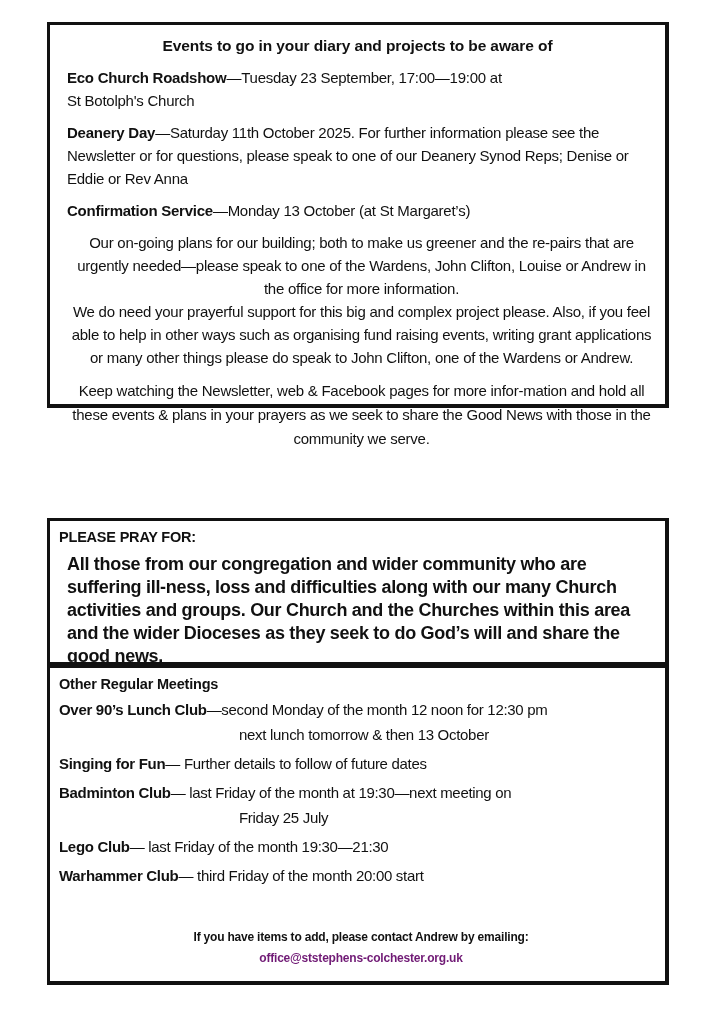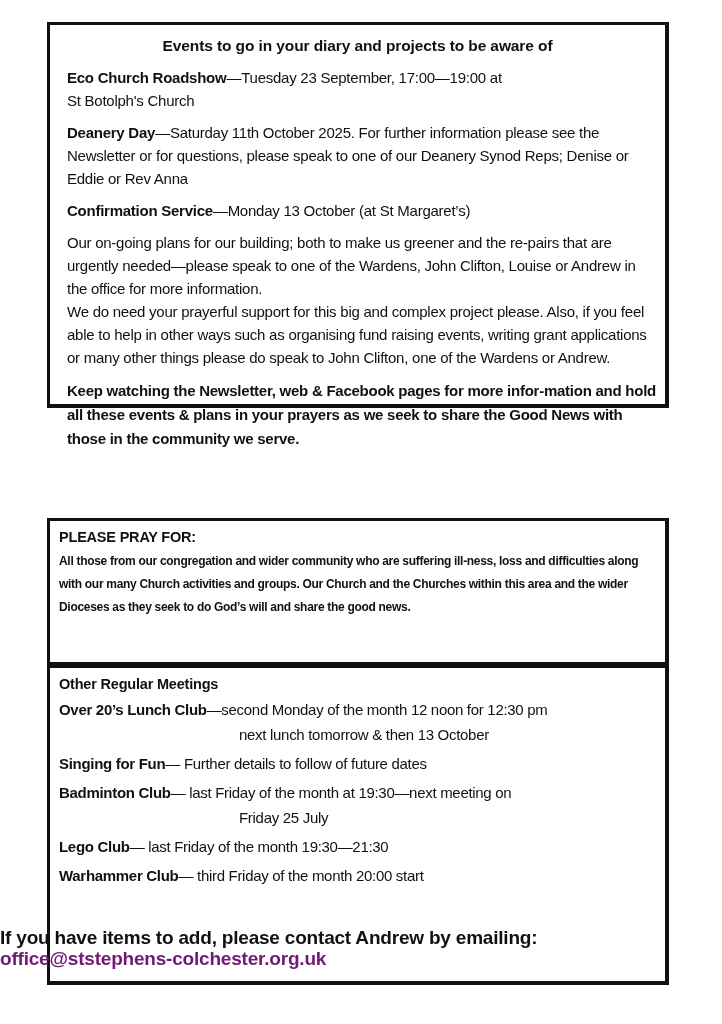--- a/index.html
+++ b/index.html
@@ -16,36 +16,36 @@
     #box-events { top: 22px; height: 386px; padding: 12px 9px 0 9px; }
     #box-pray { top: 518px; height: 148px; padding: 8px 9px 0 9px; }
     #box-meetings { top: 665px; height: 320px; padding: 8px 9px 0 9px; }
 
     .heading-center {
       text-align: center; font-size: 15.5px; font-weight: bold; margin: 0 0 11px 0;
       letter-spacing: -0.1px;
     }
     .para { font-size: 15px; line-height: 23px; margin: 0 0 8px 8px; letter-spacing: -0.25px; }
     .para b { font-weight: bold; }
-    .center { }
-    .bold { font-weight: bold; }
+    .center { text-align: center; }
+    .bold { font-weight: normal; }
     .event-block { margin-bottom: 9px; }
     .plans { margin-top: 4px; }
     .keep { margin-top: 10px; line-height: 24px; }
 
     .pray-title { font-size: 14.5px; font-weight: bold; margin: 0 0 5px 0; letter-spacing: -0.2px; }
-    .pray-text { font-size: 12px; font-weight: bold; line-height: 23px; margin: 0; letter-spacing: -0.3px; }
+    .pray-text { font-size: 18px; font-weight: bold; line-height: 23px; margin: 8px; letter-spacing: -0.3px; }
 
     .meet-title { font-size: 14.5px; font-weight: bold; margin: 0 0 8px 0; letter-spacing: -0.2px; }
     .meet-row { font-size: 15px; line-height: 20px; margin: 0 0 9px 0; letter-spacing: -0.3px; }
     .meet-cont { padding-left: 180px; margin-top: -4px; }
 
     #footer {
       position: absolute; left: 0; width: 722px; top: 927px;
-      font-size: 19px; font-weight: bold; line-height: 21px; letter-spacing: -0.2px;
+      text-align: center; font-size: 12px; font-weight: bold; line-height: 21px; letter-spacing: -0.2px;
     }
     #footer .email { color: #701a75; text-decoration: none; }
   </style>
 </head>
 <body>
 
 <div class="box" id="box-events">
   <div class="heading-center">Events to go in your diary and projects to be aware of</div>
 
   <div class="para event-block">
@@ -71,21 +71,21 @@
 
 <div class="box" id="box-pray">
   <div class="pray-title">PLEASE PRAY FOR:</div>
   <p class="pray-text">All those from our congregation and wider community who are suffering ill-ness, loss and difficulties along with our many Church activities and groups. Our Church and the Churches within this area and the wider Dioceses as they seek to do God’s will and share the good news.</p>
 </div>
 
 <div class="box" id="box-meetings">
   <div class="meet-title">Other Regular Meetings</div>
 
   <div class="meet-row">
-    <b>Over 20’s Lunch Club</b><span>—</span><span>second Monday of the month 12 noon for 12:30 pm</span>
+    <b>Over 90’s Lunch Club</b><span>—</span><span>second Monday of the month 12 noon for 12:30 pm</span>
   </div>
   <div class="meet-row meet-cont">next lunch tomorrow &amp; then 13 October</div>
 
   <div class="meet-row">
     <b>Singing for Fun</b><span>— </span><span>Further details to follow of future dates</span>
   </div>
 
   <div class="meet-row">
     <b>Badminton Club</b><span>— </span><span>last Friday of the month at 19:30—next meeting on</span>
   </div>

